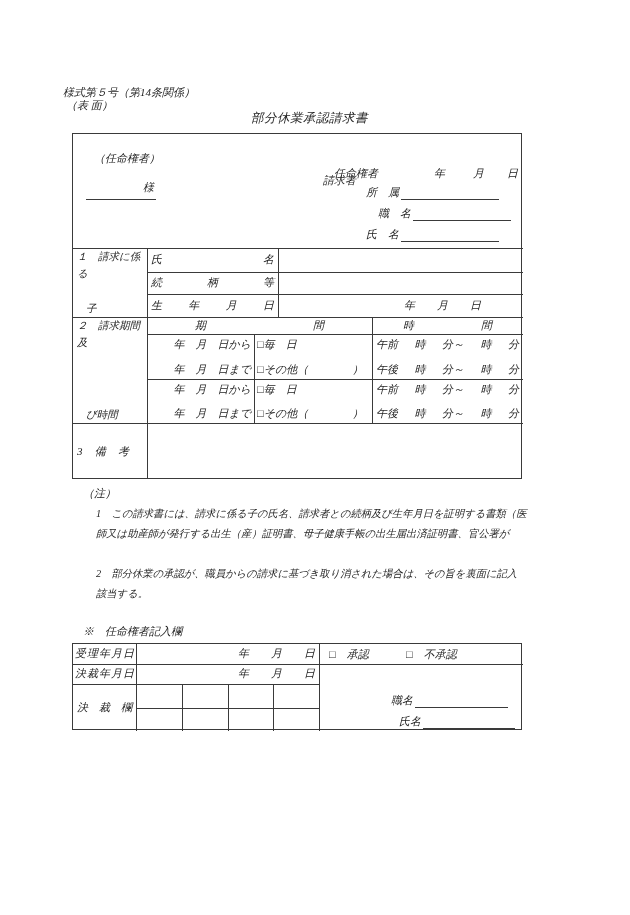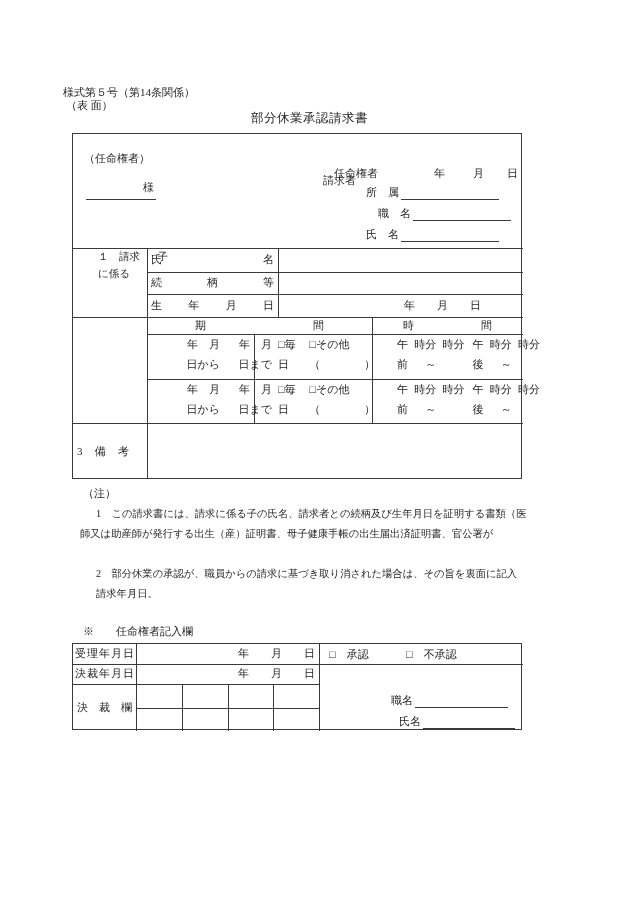--- a/index.html
+++ b/index.html
@@ -1,29 +1,30 @@
 <!DOCTYPE html>
 <html lang="ja"><head>
 <meta charset="utf-8">
 <style>
   html,body{margin:0;padding:0;background:#fff;}
   .page{
     position:relative;width:559px;height:915px;background:#ffffff;
     font-family:"Liberation Serif","DejaVu Serif",serif;
     color:#1f1f1f;font-size:11px;line-height:1.25;
     overflow:hidden;
+    font-style:italic;
   }
   .abs{position:absolute;white-space:nowrap;}
   .box{position:absolute;border:1px solid #3a3a3a;box-sizing:border-box;}
   .hline{position:absolute;height:1px;background:#3a3a3a;}
   .vline{position:absolute;width:1px;background:#3a3a3a;}
   .title{font-size:12.5px;letter-spacing:.5px;}
   .cell{position:absolute;display:flex;align-items:center;box-sizing:border-box;}
   .between{justify-content:space-between;}
-  .col{flex-direction:row;align-items:stretch;justify-content:flex-start;margin-left:21px;}
+  .col{flex-direction:column;align-items:stretch;justify-content:space-between;}
   .sec-label{font-size:10.5px;line-height:17px;}
   .uline{display:inline-block;border-bottom:1px solid #3a3a3a;height:13px;vertical-align:bottom;}
   .field-row{position:absolute;display:flex;align-items:flex-end;}
   .field-row .lab{margin-right:2px;}
   .timerow{display:flex;justify-content:space-between;padding:0 4px;line-height:20px;}
   .note{font-size:10.3px;}
   .rightline{text-align:right;padding-right:3px;line-height:20px;}
 </style>
 </head>
 <body>
@@ -41,21 +42,21 @@
     <div class="hline" style="left:74px;top:160px;width:376px;"></div>
     <div class="hline" style="left:0;top:183px;width:450px;"></div>
     <div class="hline" style="left:74px;top:200px;width:376px;"></div>
     <div class="hline" style="left:74px;top:245px;width:376px;"></div>
     <div class="hline" style="left:0;top:289px;width:450px;"></div>
     <div class="vline" style="left:74px;top:114px;height:231px;"></div>
     <div class="vline" style="left:205px;top:114px;height:69px;"></div>
     <div class="vline" style="left:181px;top:200px;height:89px;"></div>
     <div class="vline" style="left:299px;top:183px;height:106px;"></div>
 
-    <div class="abs" style="left:11px;top:18px;">（任命権者）</div>
+    <div class="abs" style="left:21px;top:18px;">（任命権者）</div>
 
     <div class="abs" style="left:261px;top:33px;">任命権者</div>
     <div class="abs" style="left:361px;top:33px;">年</div>
     <div class="abs" style="left:400px;top:33px;">月</div>
     <div class="abs" style="left:434px;top:33px;">日</div>
 
     <div class="abs" style="left:13px;top:47px;width:68px;height:18px;border-bottom:1px solid #3a3a3a;text-align:right;padding-right:2px;"><span>様</span></div>
 
     <div class="abs" style="left:250px;top:40px;">請求者</div>
 
@@ -91,20 +92,24 @@
     </div>
     <div class="cell" style="left:205px;top:138px;width:245px;height:22px;"></div>
     <div class="cell between" style="left:74px;top:160px;width:131px;height:23px;padding:0 4px;">
       <span>生</span>
       <span>年</span>
       <span>月</span>
       <span>日</span>
     </div>
     <div class="cell" style="left:205px;top:160px;width:245px;height:23px;padding-left:126px;">年　　月　　日</div>
 
+    <div class="cell col sec-label" style="left:0;top:183px;width:74px;height:106px;padding-left:4px;">
+      <div>２　請求期間及</div>
+      <div style="margin-left:9px;">び時間</div>
+    </div>
     <div class="cell between" style="left:74px;top:183px;width:225px;height:17px;padding:0 48px;">
       <span>期</span>
       <span>間</span>
     </div>
     <div class="cell between" style="left:299px;top:183px;width:151px;height:17px;padding:0 31px;">
       <span>時</span>
       <span>間</span>
     </div>
 
     <div class="cell col rightline" style="left:74px;top:200px;width:107px;height:45px;">
@@ -160,26 +165,26 @@
     <div class="cell between" style="left:4px;top:289px;width:52px;height:57px;">
       <span>3</span>
       <span>備</span>
       <span>考</span>
     </div>
     <div class="cell" style="left:74px;top:289px;width:376px;height:57px;"></div>
   </div>
 
   <div class="abs" style="left:83px;top:487px;">（注）</div>
   <div class="abs note" style="left:96px;top:508px;">1　この請求書には、請求に係る子の氏名、請求者との続柄及び生年月日を証明する書類（医</div>
-  <div class="abs note" style="left:80px;top:528px;">師又は助産師が発行する出生（産）証明書、母子健康手帳の出生届出済証明書、官公署が</div>
+  <div class="abs note" style="left:96px;top:528px;">師又は助産師が発行する出生（産）証明書、母子健康手帳の出生届出済証明書、官公署が</div>
   <div class="abs note" style="left:96px;top:568px;">2　部分休業の承認が、職員からの請求に基づき取り消された場合は、その旨を裏面に記入</div>
-  <div class="abs note" style="left:96px;top:588px;">請求年月日。</div>
+  <div class="abs note" style="left:96px;top:588px;">該当する。</div>
 
   <div class="abs" style="left:83px;top:625px;">
-    <span>※</span><span style="margin-left:22px;">任命権者記入欄</span>
+    <span>※</span><span style="margin-left:11px;">任命権者記入欄</span>
   </div>
 
   <div class="box" style="left:72px;top:643px;width:450px;height:87px;">
 
     <div class="hline" style="left:0;top:20px;width:450px;"></div>
     <div class="hline" style="left:0;top:40px;width:246px;"></div>
     <div class="hline" style="left:63px;top:64px;width:183px;"></div>
     <div class="vline" style="left:63px;top:0;height:87px;"></div>
     <div class="vline" style="left:109px;top:40px;height:47px;"></div>
     <div class="vline" style="left:155px;top:40px;height:47px;"></div>

